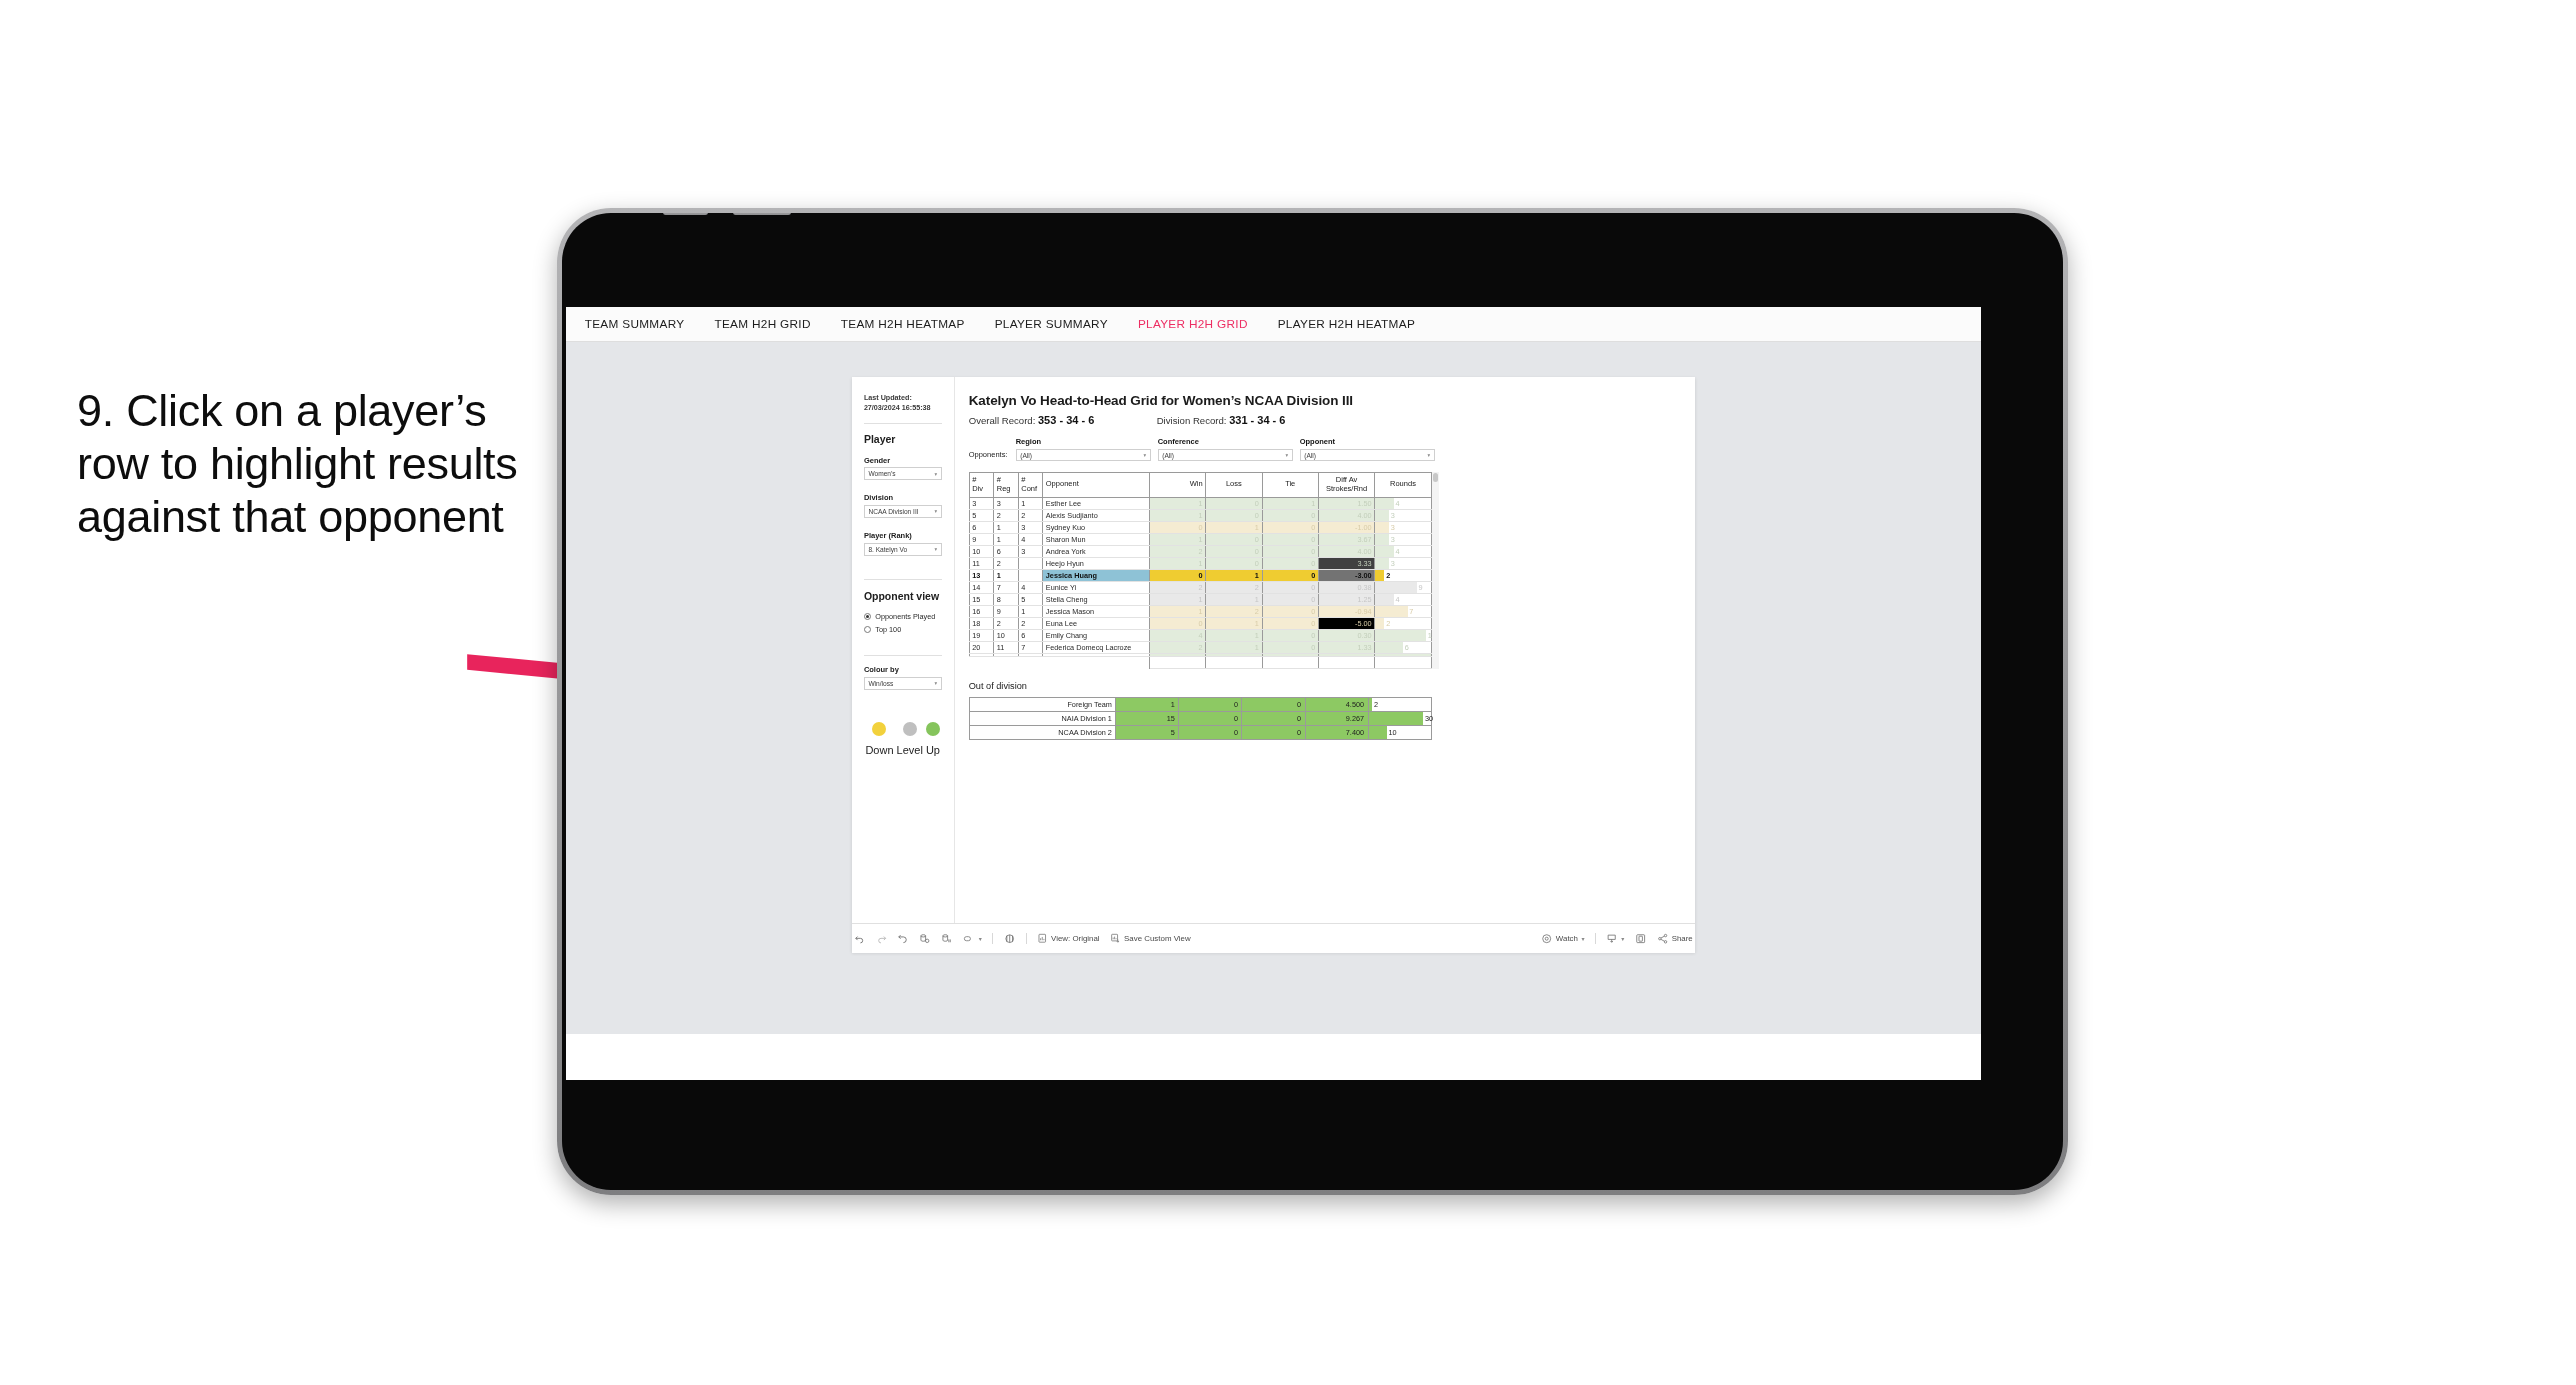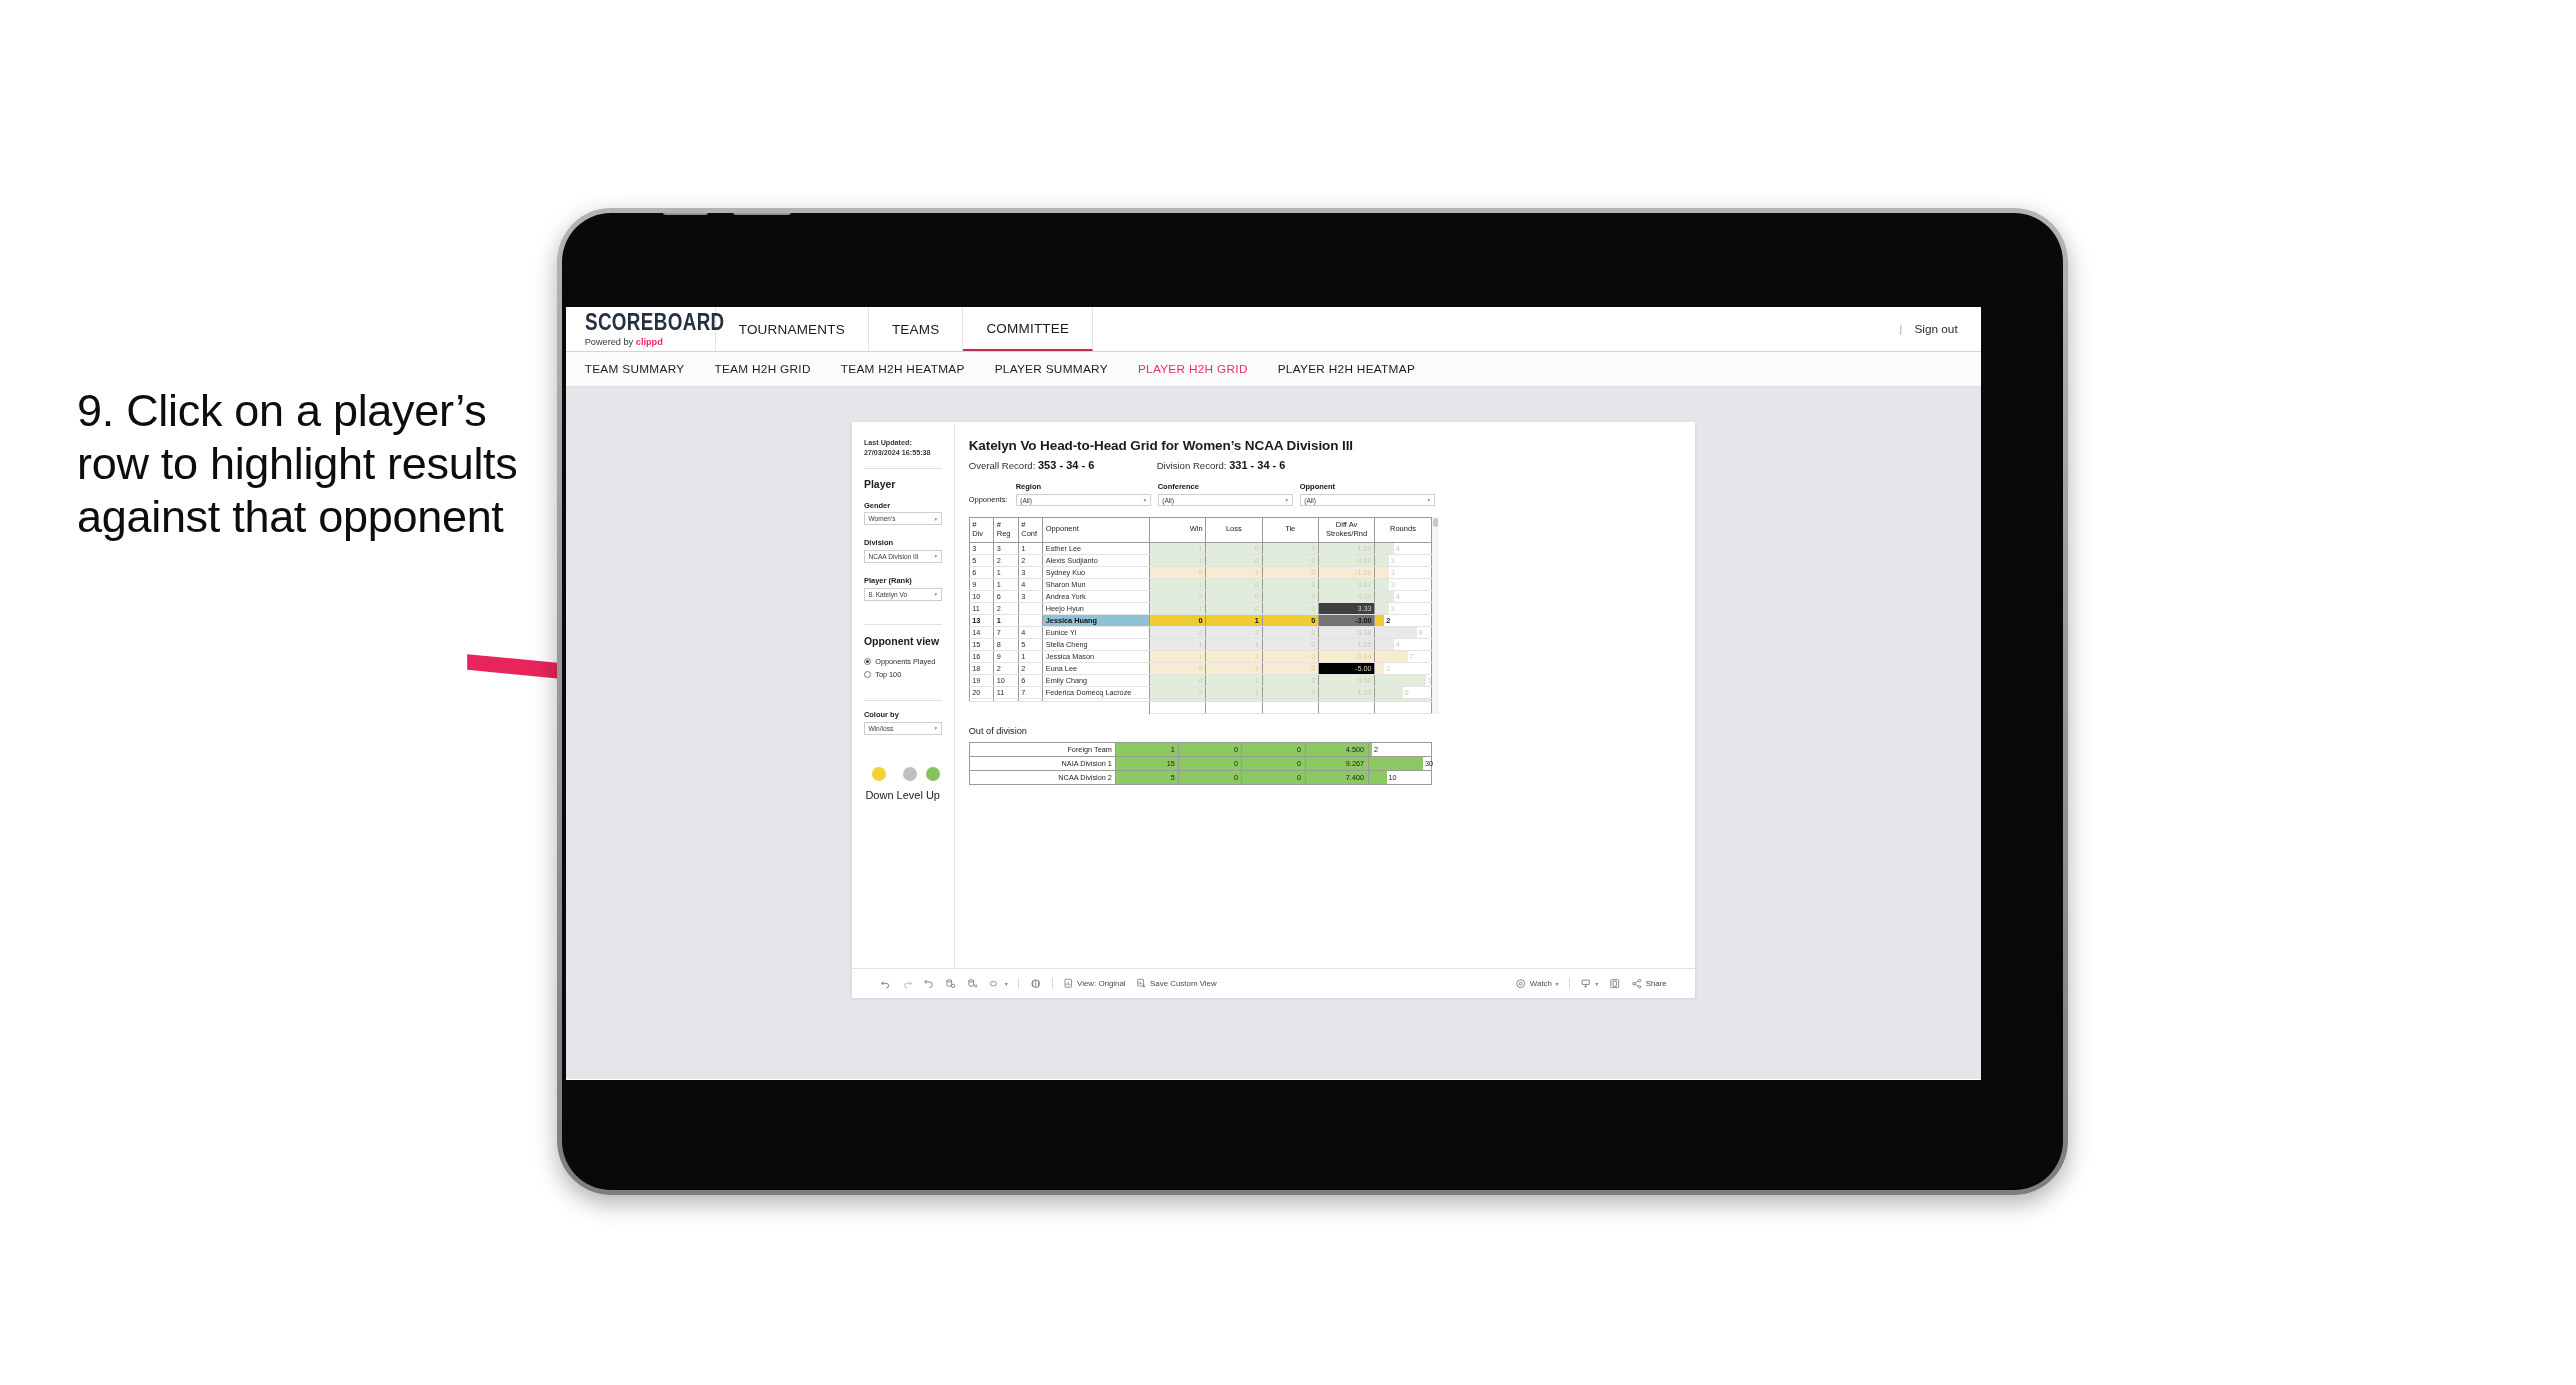--- a/index.html
+++ b/index.html
@@ -150,21 +150,21 @@
 
   .ood-title { font-size:9.2px; color:#1a1a1a; margin-top:12.2px; font-weight:normal; }
   table.ood { border-collapse:collapse; margin-top:6.1px; width:463px; table-layout:fixed; }
   table.ood td { border:0.9px solid #9a9a9a; font-size:7.3px; height:14px; padding:0 3.5px; color:#1e1e1e; }
   .ood-name { width:107px; text-align:right; background:#fff; }
   .ood-val { width:46px; text-align:right; background:#8dc963; }
   .ood-rnd { width:46px; padding:0 !important; position:relative; background:#fff; }
 
   
   .toolbar { height:30px; border-top:0.9px solid #e0e0e0; display:flex; align-items:center;
-             gap:10.5px; padding:0 28px; background:#fff; }
+             gap:10.5px; padding:0 2px; background:#fff; }
   .tb { display:flex; align-items:center; gap:3.5px; font-size:7.9px; color:#4a4a4a; cursor:pointer; }
   .tb svg { display:block; }
   .tb-sep { width:0.9px; height:11.4px; background:#d8d8d8; }
   .tb-flex { flex:1; }
 </style>
 </head>
 <body>
 
 <div id="stage">
 
@@ -178,34 +178,20 @@
     <div class="tablet-inner">
       <div class="tbtn top1"></div>
       <div class="tbtn top2"></div>
       <div class="cam"></div>
       <div class="cam2"></div>
       <div class="cam3"></div>
       <div class="cam4"></div>
 
       <div class="viewport">
 
-        <div class="topnav">
-          <div class="logo-cell">
-            <div class="logo-main">SCOREBOARD</div>
-            <div class="logo-sub"><span>Powered by </span><b>clippd</b></div>
-          </div>
-          <div class="topnav-item">TOURNAMENTS</div>
-          <div class="topnav-item">TEAMS</div>
-          <div class="topnav-item active">COMMITTEE</div>
-          <div class="topnav-item topnav-spacer"></div>
-          <div class="signout">
-            <span class="bar">|</span>
-            <span>Sign out</span>
-          </div>
-        </div>
 
         <div class="subnav">
           <div class="subnav-item">TEAM SUMMARY</div>
           <div class="subnav-item">TEAM H2H GRID</div>
           <div class="subnav-item">TEAM H2H HEATMAP</div>
           <div class="subnav-item">PLAYER SUMMARY</div>
           <div class="subnav-item active">PLAYER H2H GRID</div>
           <div class="subnav-item">PLAYER H2H HEATMAP</div>
         </div>
 

